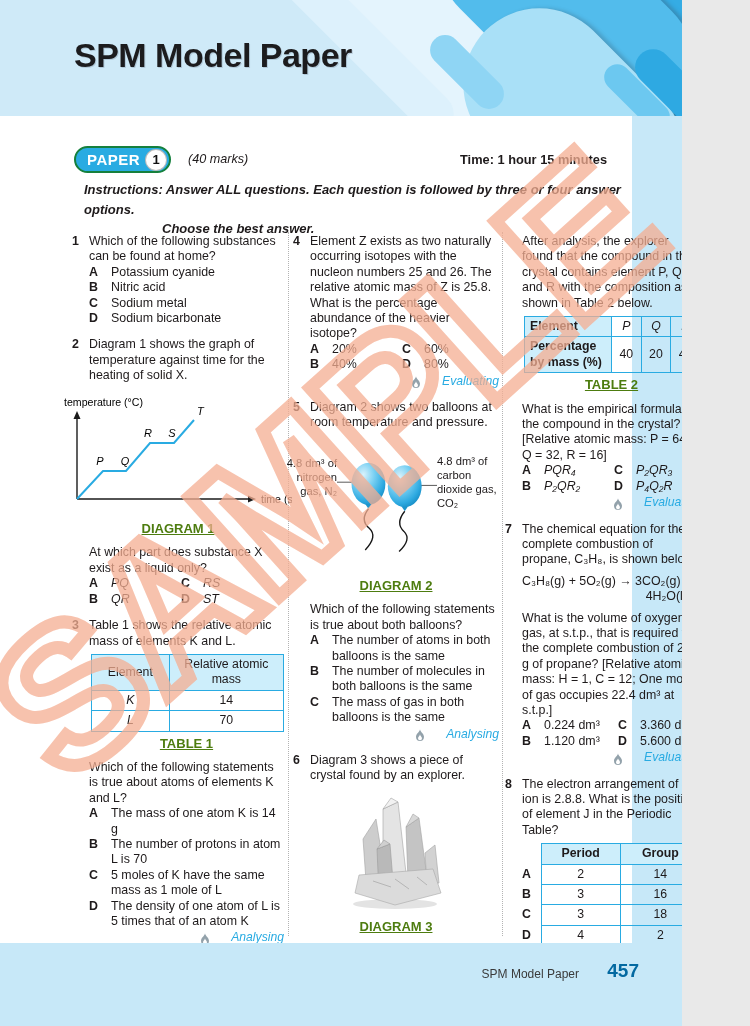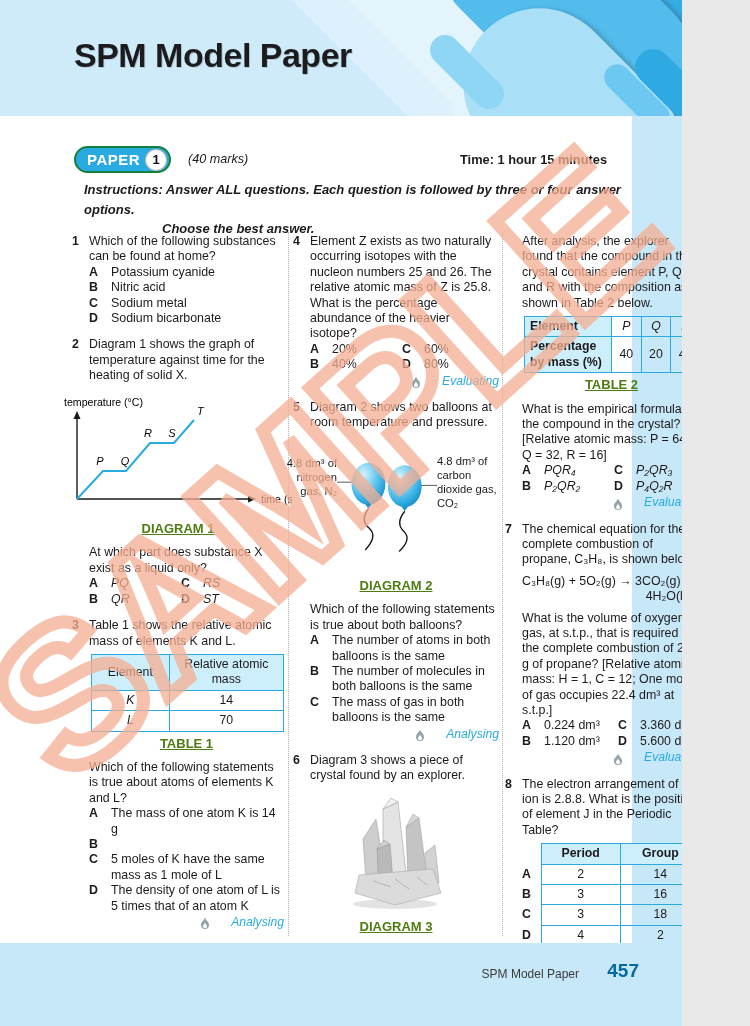--- a/index.html
+++ b/index.html
@@ -206,20 +206,21 @@
         </tbody>
           </table>
         <div class="cap">TABLE 1</div>
         <div>Which of the following statements is true about atoms of elements K and L?</div>
         <div class="opt">
             <span class="optkey">A</span>
             <span class="opttext">The mass of one atom K is 14 g</span>
           </div>
         <div class="opt">
             <span class="optkey">B</span>
+            <span class="opttext">The number of protons in atom L is 70</span>
           </div>
         <div class="opt">
             <span class="optkey">C</span>
             <span class="opttext">5 moles of K have the same mass as 1 mole of L</span>
           </div>
         <div class="opt">
             <span class="optkey">D</span>
             <span class="opttext">The density of one atom of L is 5 times that of an atom K</span>
           </div>
         <div class="tagline">

